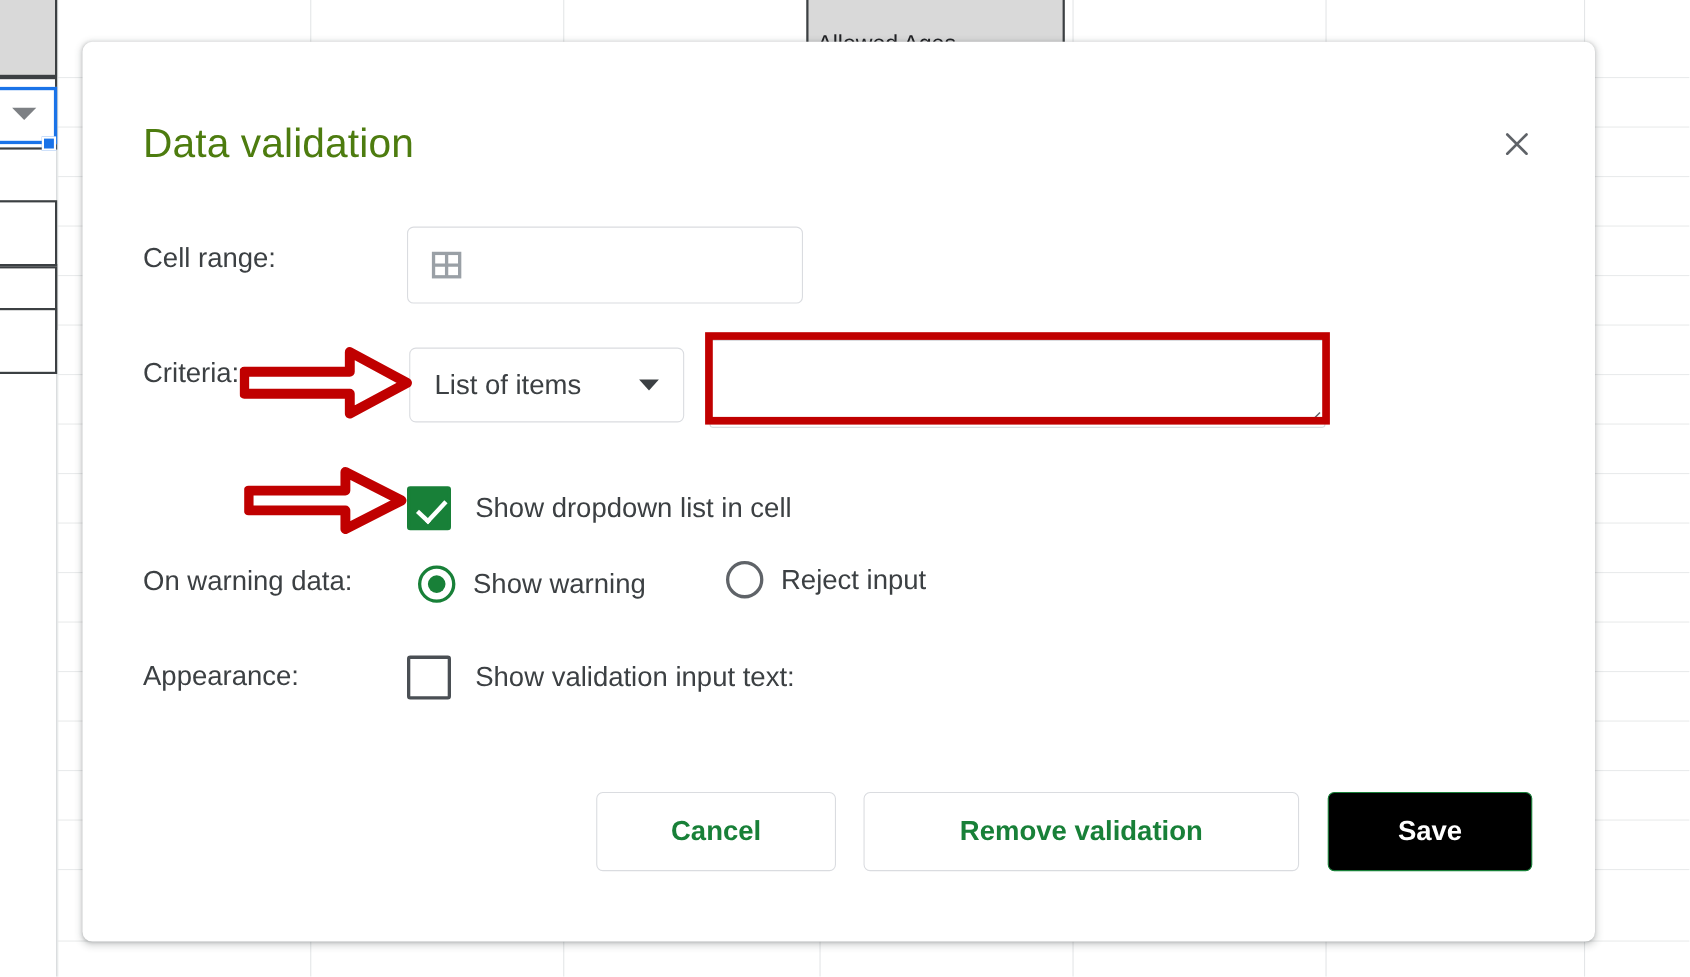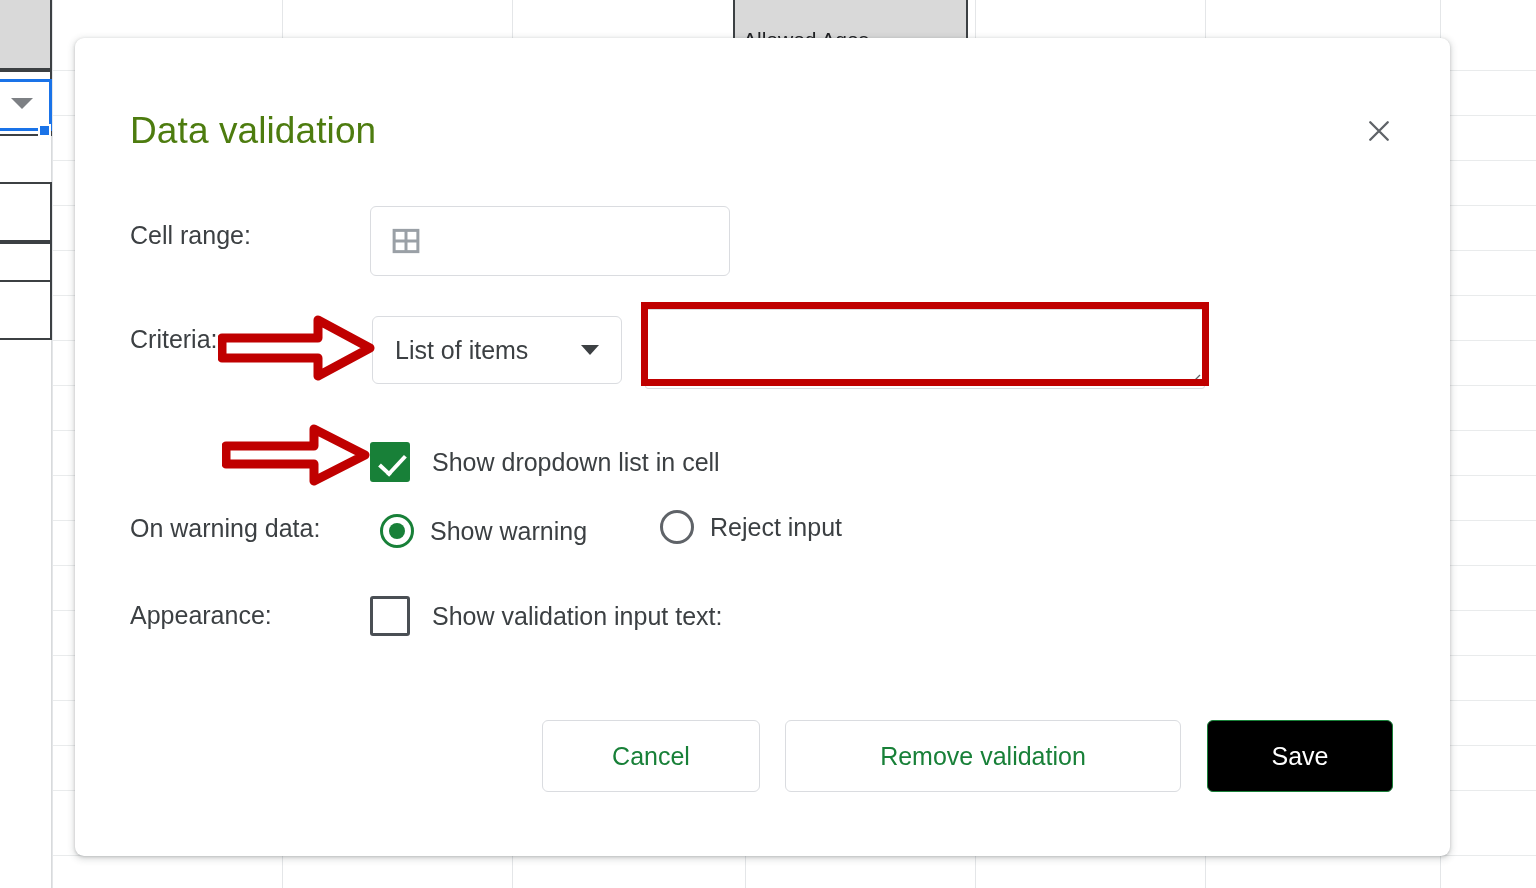--- a/index.html
+++ b/index.html
@@ -255,21 +255,21 @@
 
   
   .btn {
     position: absolute;
     height: 72px;
     border-radius: 6px;
     display: flex;
     align-items: center;
     justify-content: center;
     font-size: 25px;
-    font-weight: normal;
+    font-weight: bold;
     cursor: pointer;
   }
   .btn-outline {
     background: #ffffff;
     border: 1px solid #dadce0;
     color: #188038;
   }
   .btn-primary {
     background: #000000;
     border: 1px solid #188038;

